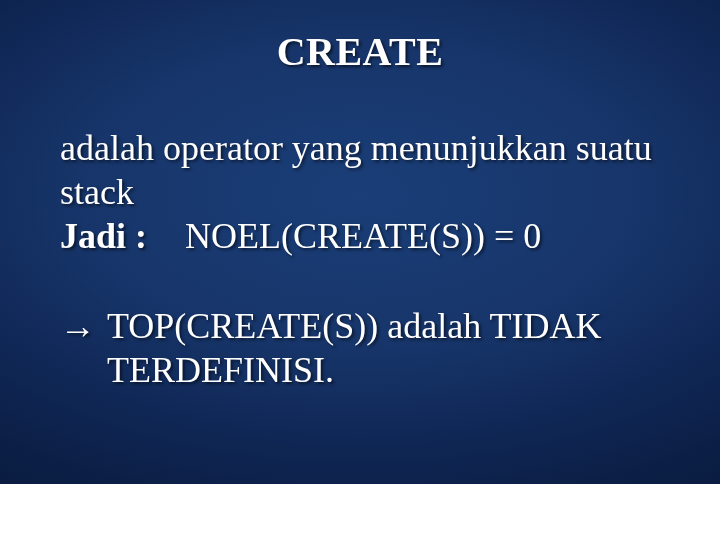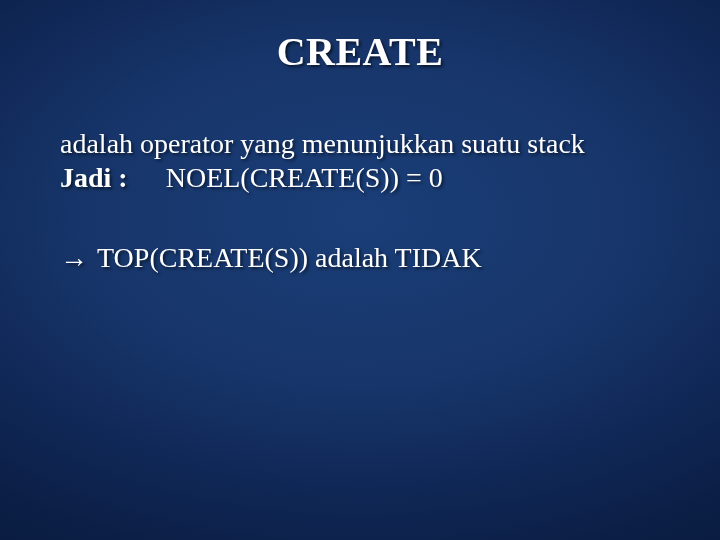--- a/index.html
+++ b/index.html
@@ -5,38 +5,38 @@
   html, body {
     margin: 0;
     padding: 0;
     width: 720px;
     height: 540px;
     overflow: hidden;
     font-family: "Times New Roman", Times, serif;
   }
   .slide {
     width: 720px;
-    height: 540px;
+    height: 484px;
     background: radial-gradient(ellipse 110% 90% at 50% 40%, #1a3e78 0%, #17356a 35%, #102857 55%, #0b1e44 75%, #071534 100%);
     color: #ffffff;
     box-sizing: border-box;
     padding: 22px 60px 30px 60px;
     position: relative;
   }
   .title {
     text-align: center;
     font-weight: bold;
     font-size: 40px;
     text-shadow: 2px 2px 3px rgba(0,0,0,0.6);
     margin-top: 6px;
     margin-bottom: 52px;
     letter-spacing: 0.5px;
   }
   .body {
-    font-size: 28px;
+    font-size: 36px;
     line-height: 1.22;
     text-shadow: 2px 2px 3px rgba(0,0,0,0.55);
   }
   .body p {
     margin: 0;
   }
   .jadi-row {
     margin-top: 0;
   }
   .jadi-label {
@@ -71,17 +71,18 @@
   <div class="body">
     <p>adalah operator yang menunjukkan suatu stack</p>
     <p class="jadi-row">
       <span class="jadi-label">Jadi :</span><span class="jadi-gap"></span><span>NOEL(CREATE(S)) = 0</span>
     </p>
 
     <div class="arrow-block">
       <span class="arrow">→</span>
       <span class="arrow-text">
         <span>TOP(CREATE(S)) adalah TIDAK</span><br>
+        <span>TERDEFINISI.</span>
       </span>
     </div>
   </div>
 
 </div>
 
 </body></html>

